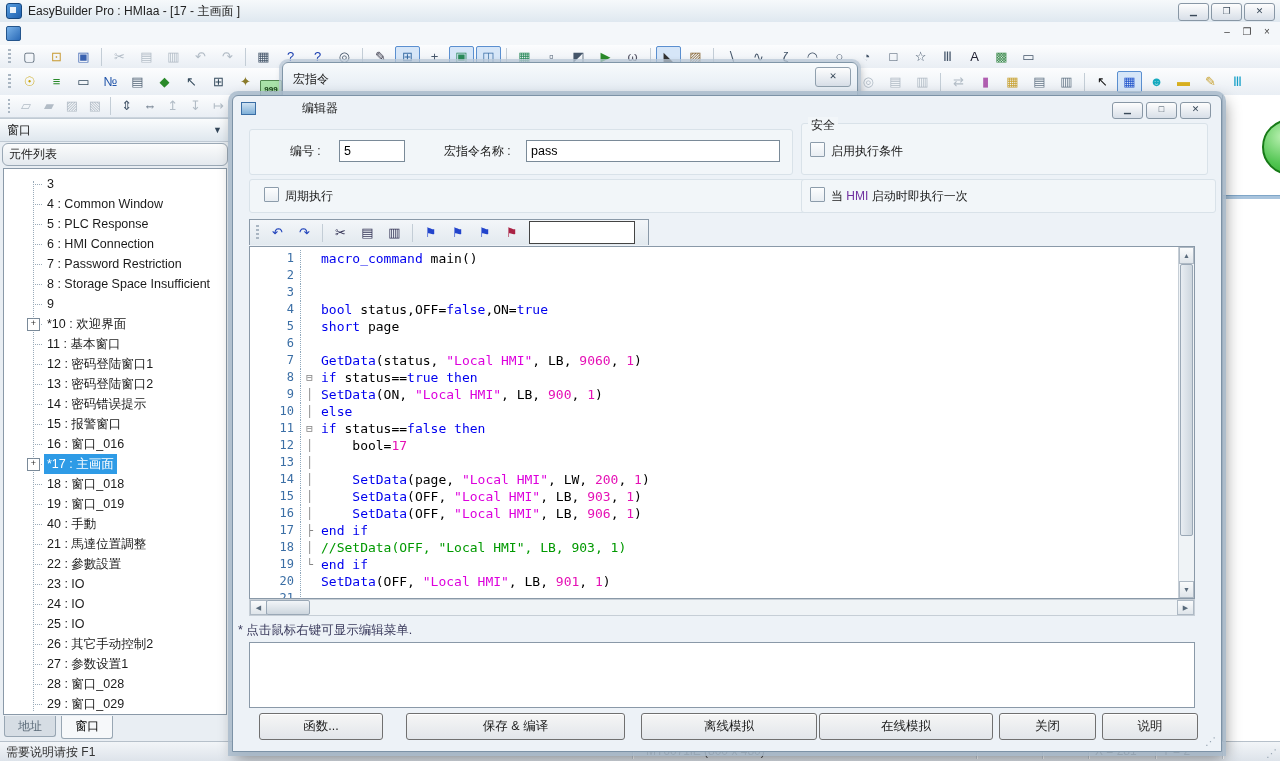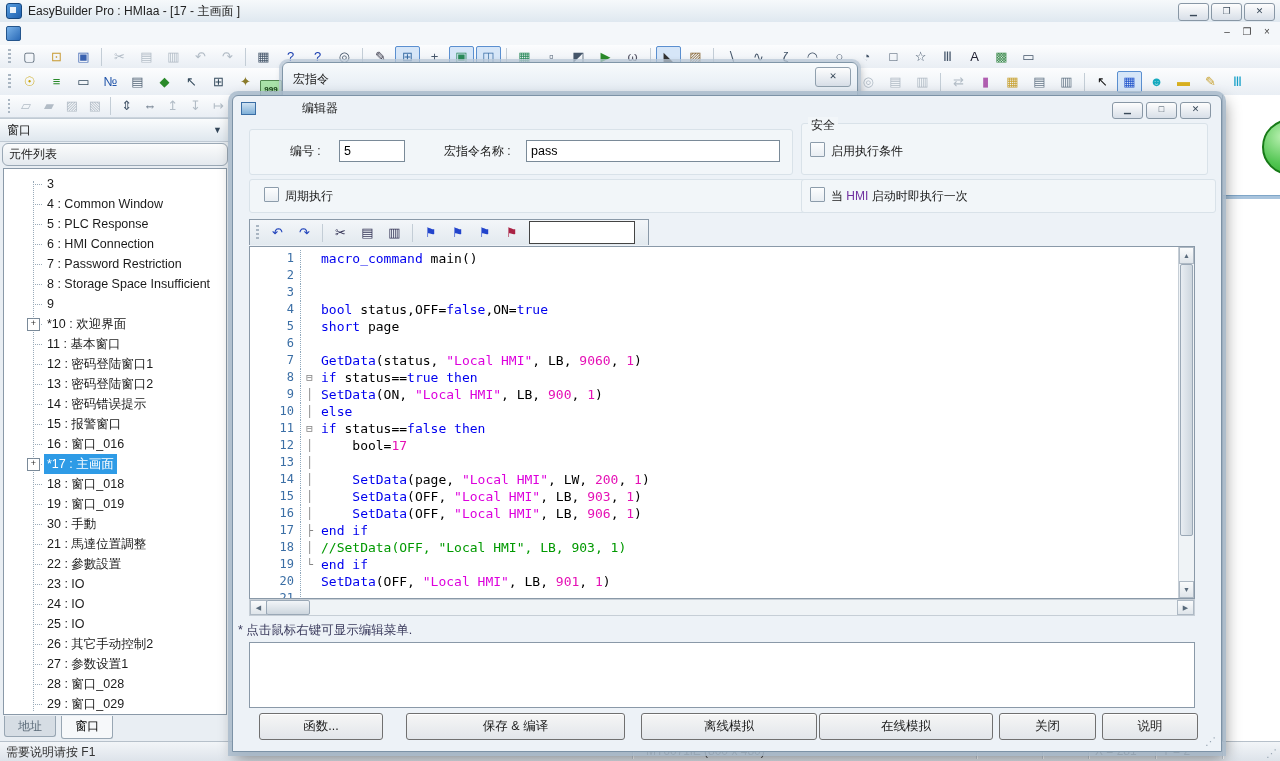--- a/index.html
+++ b/index.html
@@ -281,21 +281,21 @@
         <div class="trow"><span class="exp">+</span><span class="lbl">*10 : 欢迎界面</span></div>
         <div class="trow"><span class="lbl">11 : 基本窗口</span></div>
         <div class="trow"><span class="lbl">12 : 密码登陆窗口1</span></div>
         <div class="trow"><span class="lbl">13 : 密码登陆窗口2</span></div>
         <div class="trow"><span class="lbl">14 : 密码错误提示</span></div>
         <div class="trow"><span class="lbl">15 : 报警窗口</span></div>
         <div class="trow"><span class="lbl">16 : 窗口_016</span></div>
         <div class="trow selr"><span class="exp">+</span><span class="lbl">*17 : 主画面</span></div>
         <div class="trow"><span class="lbl">18 : 窗口_018</span></div>
         <div class="trow"><span class="lbl">19 : 窗口_019</span></div>
-        <div class="trow"><span class="lbl">30 : 手動</span></div>
+        <div class="trow"><span class="lbl">40 : 手動</span></div>
         <div class="trow"><span class="lbl">21 : 馬達位置調整</span></div>
         <div class="trow"><span class="lbl">22 : 參數設置</span></div>
         <div class="trow"><span class="lbl">23 : IO</span></div>
         <div class="trow"><span class="lbl">24 : IO</span></div>
         <div class="trow"><span class="lbl">25 : IO</span></div>
         <div class="trow"><span class="lbl">26 : 其它手动控制2</span></div>
         <div class="trow"><span class="lbl">27 : 参数设置1</span></div>
         <div class="trow"><span class="lbl">28 : 窗口_028</span></div>
         <div class="trow"><span class="lbl">29 : 窗口_029</span></div>
       </div>

